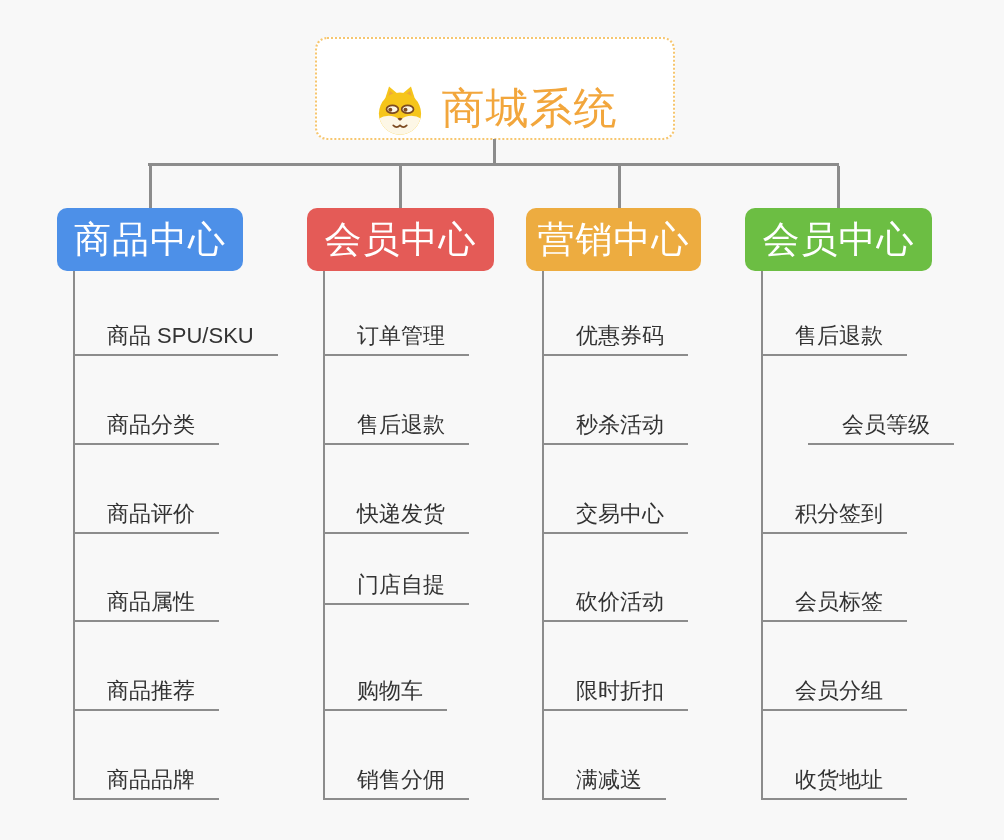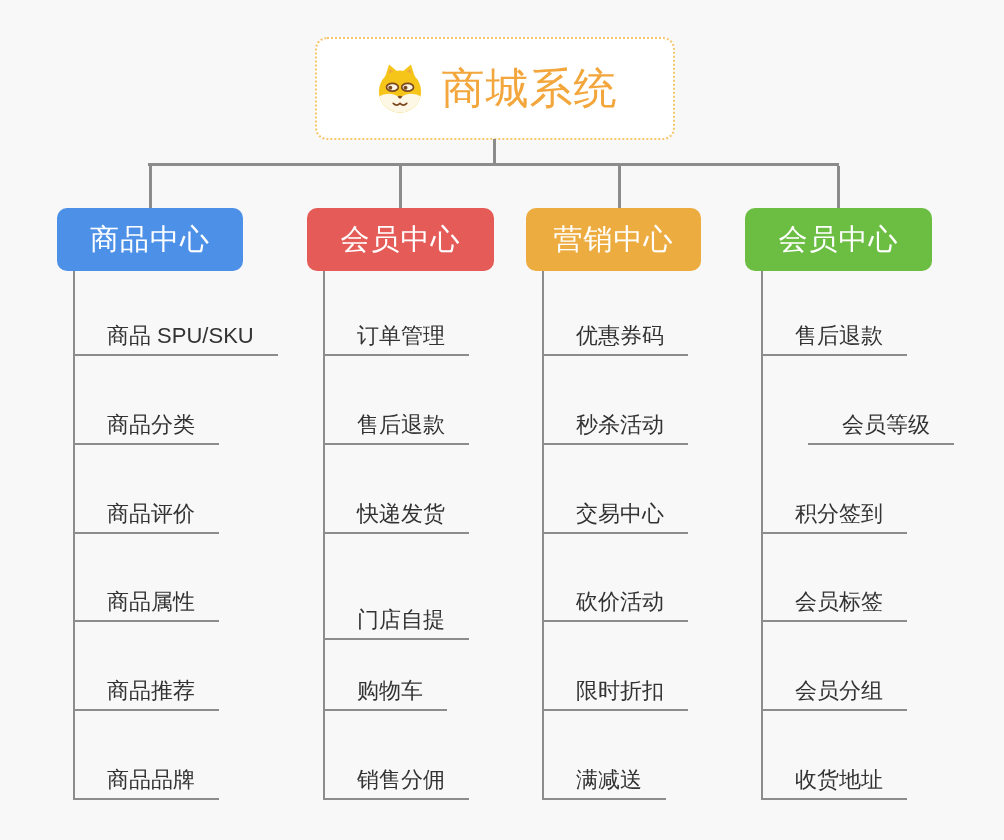--- a/index.html
+++ b/index.html
@@ -9,28 +9,28 @@
     font-family:"Liberation Sans", sans-serif;
     overflow:hidden;
   }
   .canvas { position:relative; width:1004px; height:840px; background:#f8f8f8; }
 
   .line { position:absolute; background:#8c8c8c; }
 
   .root-node {
     position:absolute; left:315px; top:37px; width:360px; height:103px;
     background:#ffffff; border:2px dotted #f6c66f; border-radius:12px;
-    display:flex; align-items:center; justify-content:center; gap:15px;
+    display:flex; align-items:flex-end; justify-content:center; gap:15px;
     box-sizing:border-box;
   }
   .root-title { font-size:43px; color:#f2a63c; letter-spacing:1px; }
 
   .branch-box {
     position:absolute; top:208px; height:63px; border-radius:10px;
-    color:#ffffff; font-size:29px; letter-spacing:1px;
+    color:#ffffff; font-size:37px; letter-spacing:1px;
     display:flex; align-items:center; justify-content:center;
     box-sizing:border-box;
   }
 
   .leaf {
     position:absolute; height:36px; line-height:32px;
     font-size:22px; color:#333333; white-space:nowrap;
     padding:0 24px 2px 34px;
     border-bottom:2px solid #8c8c8c;
     box-sizing:border-box;
@@ -82,21 +82,21 @@
       <div class="leaf" style="left: 73px; top: 497.6px;">商品评价</div>
       <div class="leaf" style="left: 73px; top: 586.4px;">商品属性</div>
       <div class="leaf" style="left: 73px; top: 675.2px;">商品推荐</div>
       <div class="leaf" style="left: 73px; top: 764px;">商品品牌</div>
       <div class="line" style="left: 399px; top: 166px; width: 3px; height: 42px;"></div>
       <div class="branch-box" style="left: 307px; width: 187px; background: rgb(228, 91, 87);">会员中心</div>
       <div class="line" style="left: 323px; top: 271px; width: 2px; height: 529px;"></div>
       <div class="leaf" style="left: 323px; top: 320px;">订单管理</div>
       <div class="leaf" style="left: 323px; top: 408.8px;">售后退款</div>
       <div class="leaf" style="left: 323px; top: 497.6px;">快递发货</div>
-      <div class="leaf" style="left: 323px; top: 604px;">门店自提</div>
+      <div class="leaf" style="left: 323px; top: 569px;">门店自提</div>
       <div class="leaf" style="left: 323px; top: 675.2px;">购物车</div>
       <div class="leaf" style="left: 323px; top: 764px;">销售分佣</div>
       <div class="line" style="left: 618px; top: 166px; width: 3px; height: 42px;"></div>
       <div class="branch-box" style="left: 526px; width: 175px; background: rgb(237, 172, 64);">营销中心</div>
       <div class="line" style="left: 542px; top: 271px; width: 2px; height: 529px;"></div>
       <div class="leaf" style="left: 542px; top: 320px;">优惠券码</div>
       <div class="leaf" style="left: 542px; top: 408.8px;">秒杀活动</div>
       <div class="leaf" style="left: 542px; top: 497.6px;">交易中心</div>
       <div class="leaf" style="left: 542px; top: 586.4px;">砍价活动</div>
       <div class="leaf" style="left: 542px; top: 675.2px;">限时折扣</div>

